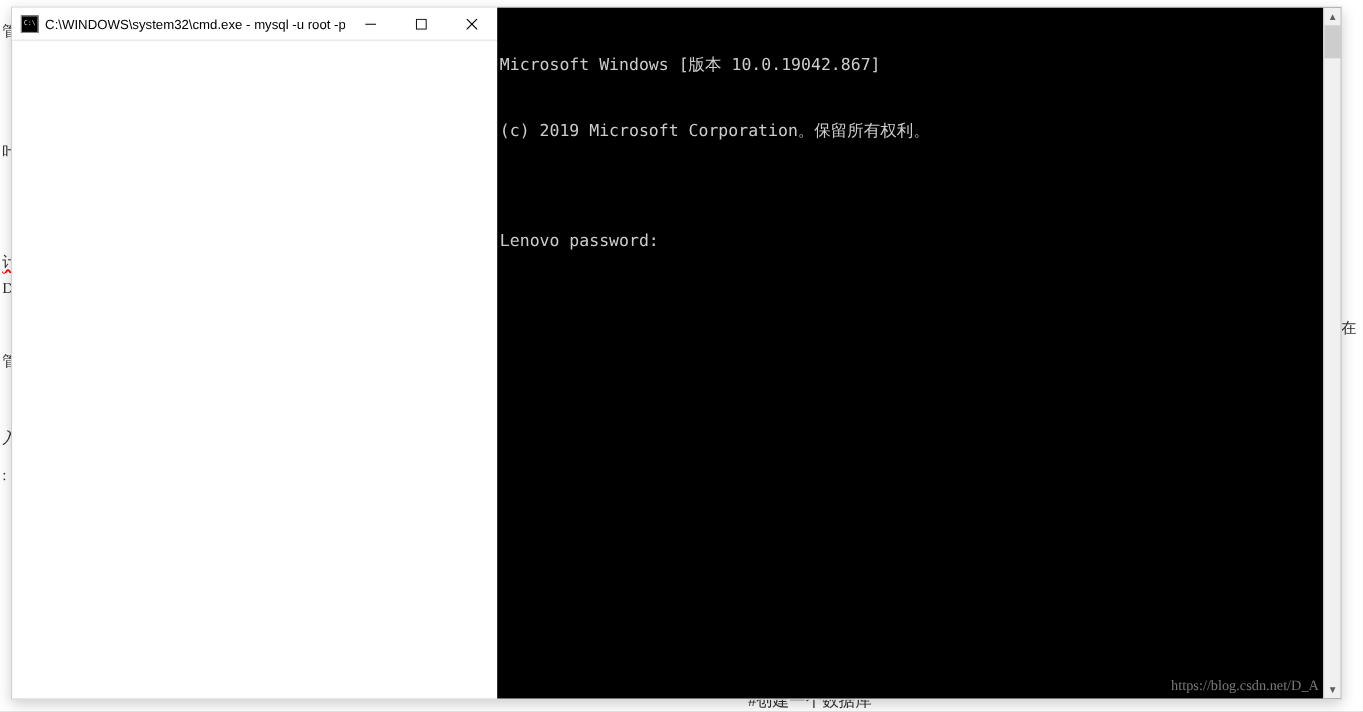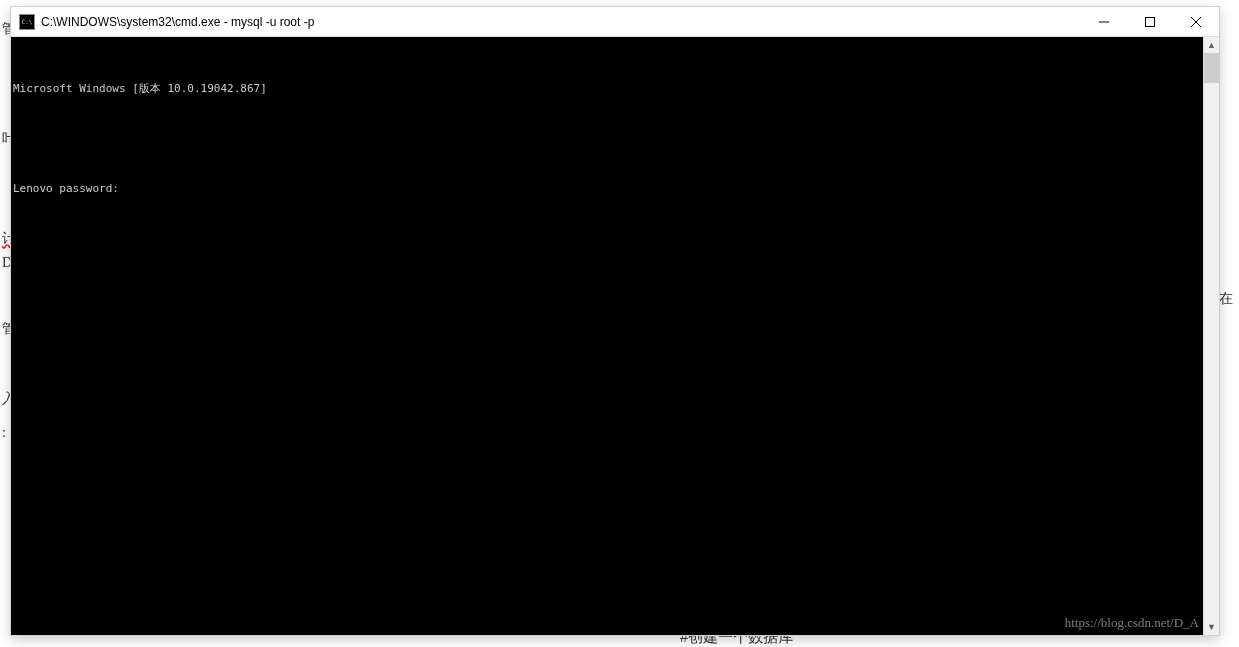--- a/index.html
+++ b/index.html
@@ -36,21 +36,21 @@
     .cmd-window {
       position: absolute;
       left: 10px;
       top: 6px;
       width: 1210px;
       height: 630px;
       background: #ffffff;
       border: 1px solid #d0d0d0;
       box-shadow: 0 4px 12px rgba(0,0,0,0.2);
       display: flex;
-      flex-direction: column;
+      flex-direction: row;
     }
     
     .titlebar {
       height: 30px;
       background: #ffffff;
       display: flex;
       align-items: center;
       border-bottom: 1px solid #e0e0e0;
     }
     
@@ -105,21 +105,21 @@
       flex: 1;
       background: #000000;
       position: relative;
       display: flex;
     }
     
     .terminal-content {
       flex: 1;
       padding: 2px 16px 0 2px;
       font-family: "NSimSun", "SimSun", "Consolas", monospace;
-      font-size: 11px;
+      font-size: 15px;
       line-height: 20px;
       color: #cccccc;
       white-space: pre;
       overflow: hidden;
     }
     
     .terminal-line {
       display: block;
     }
     
@@ -166,21 +166,21 @@
       right: 20px;
       color: rgba(200,200,200,0.6);
       font-size: 13px;
       font-family: Liberation Serif, serif;
     }
     
     .bottom-bg-text {
       position: absolute;
       bottom: 0;
       left: 680px;
-      font-family: Liberation Sans, sans-serif;
+      font-family: Liberation Serif, serif;
       color: #333;
       font-size: 15px;
     }
   </style>
 </head>
 <body>
 
 <div class="background-fragments">
   <span class="bg-text" style="left:2px; top:20px;">管</span>
   <span class="bg-text" style="left:2px; top:130px;">叶</span>
@@ -213,20 +213,21 @@
             <line x1="0" y1="0" x2="10" y2="10" stroke="#000" stroke-width="1"></line>
             <line x1="10" y1="0" x2="0" y2="10" stroke="#000" stroke-width="1"></line>
           </svg>
       </div>
     </div>
   </div>
 
   <div class="terminal-area">
     <div class="terminal-content">
       <span class="terminal-line">Microsoft Windows [版本 10.0.19042.867]</span>
+      <span class="terminal-line">(c) 2019 Microsoft Corporation。保留所有权利。</span>
       <span class="terminal-line"></span>
       <span class="terminal-line">Lenovo password:</span>
     </div>
     <div class="scrollbar">
       <div class="scroll-arrow up">▲</div>
       <div class="scroll-thumb"></div>
       <div class="scroll-arrow down">▼</div>
     </div>
     <div class="watermark">https://blog.csdn.net/D_A</div>
   </div>

